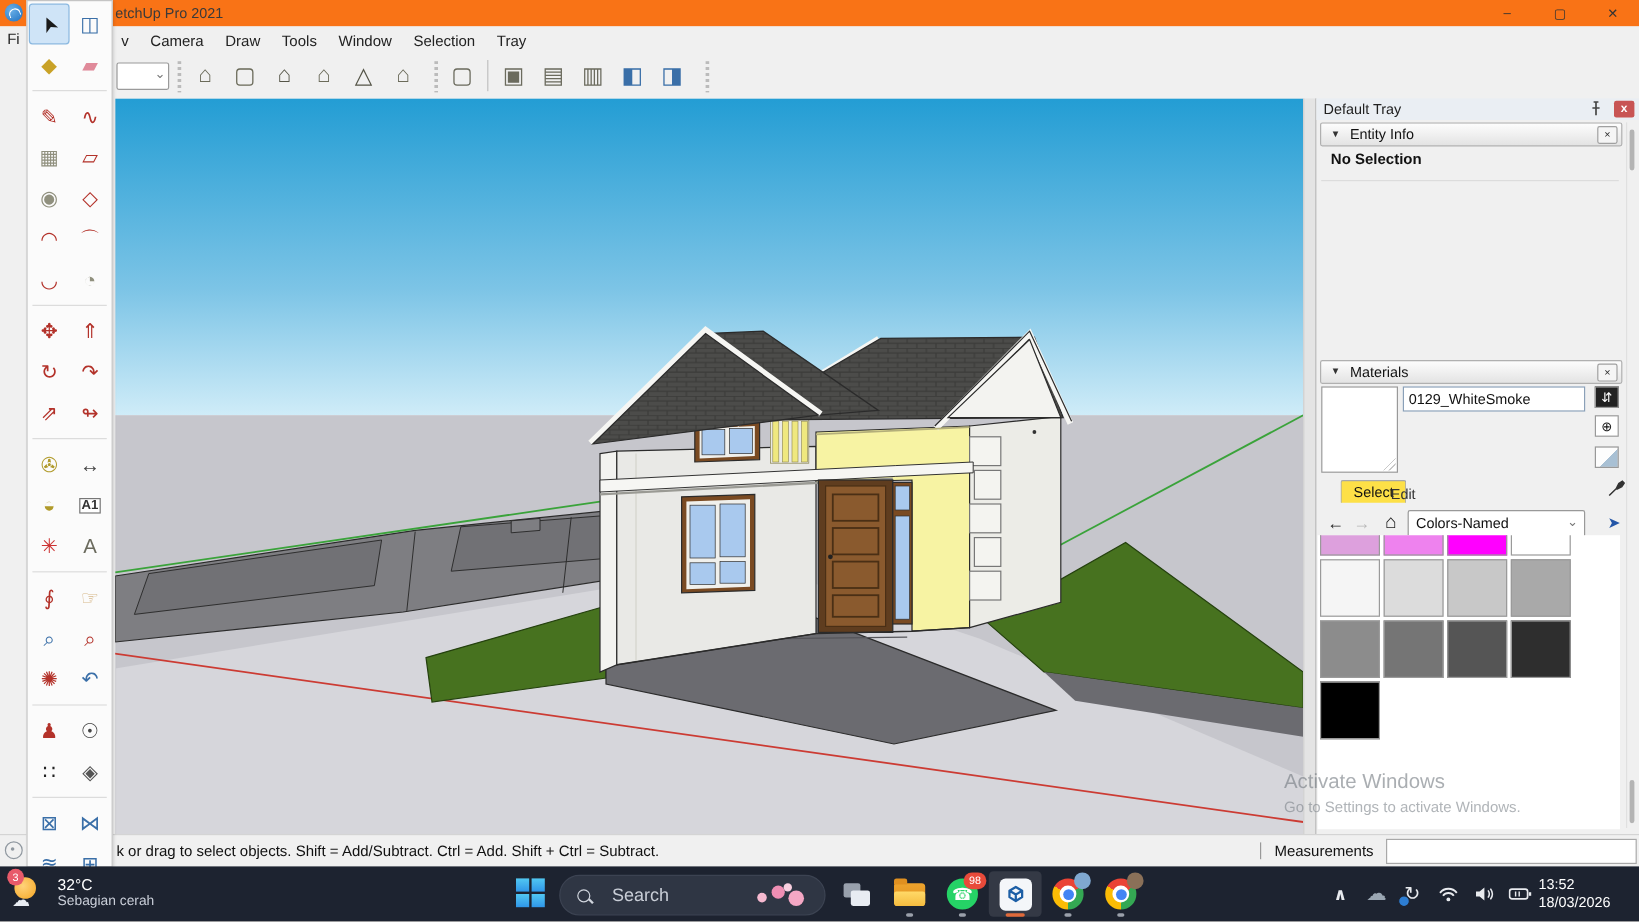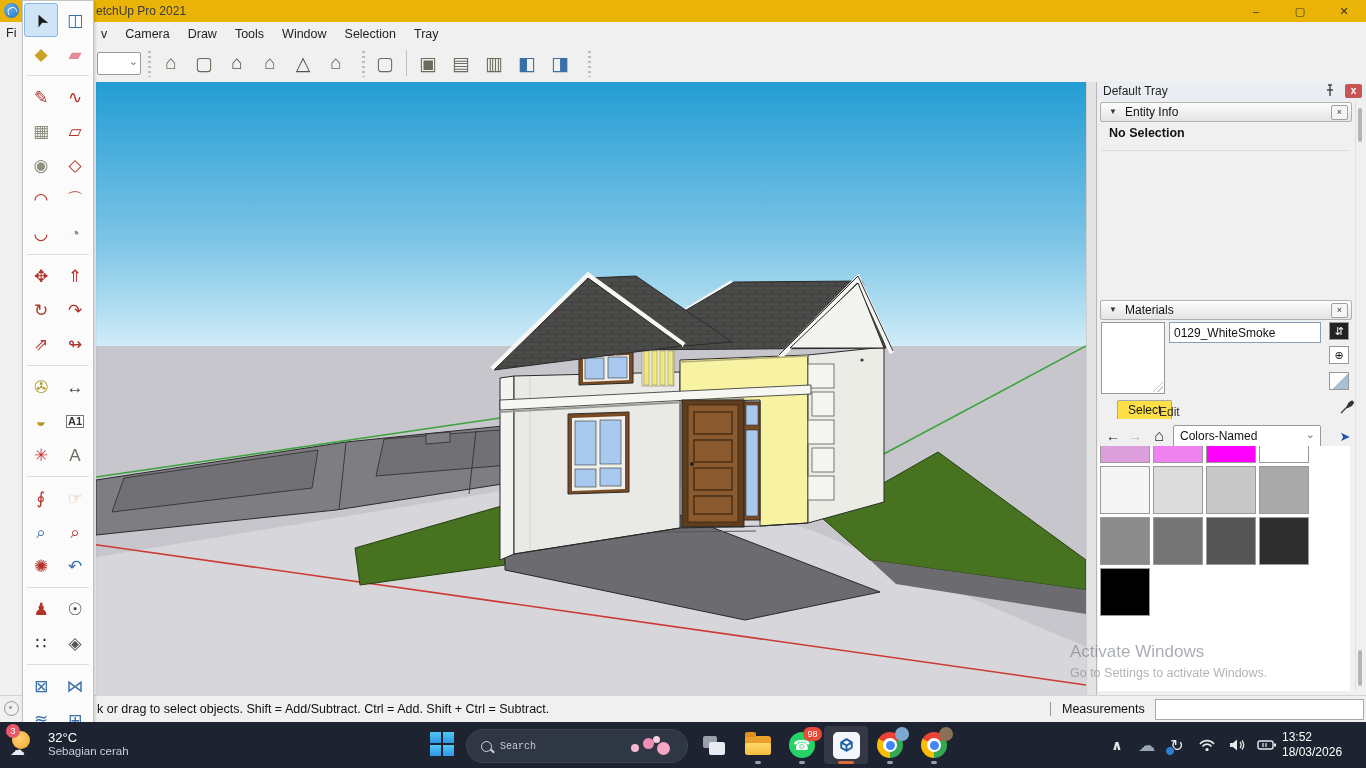--- a/index.html
+++ b/index.html
@@ -6,21 +6,21 @@
   #screen{position:relative;width:1366px;height:768px;overflow:hidden;
     font-family:"Liberation Sans","DejaVu Sans",sans-serif;
     background:#f0f0f0;
     --sky-top:#239dd4; --sky-bottom:#cfecf8; --ground:#c6c6cc; --ground-front:#d6d6db;
     --slab:#7e7e82; --slab-dark:#717175; --lawn:#47721f; --driveway:#6b6b70;
     --roof:#4c4c4a; --roof-line:#3b3b39; --fascia:#f6f6f3;
     --wall-white:#e9e9e6; --wall-light:#f3f3f0; --wall-yellow:#f7f3a3;
     --door:#8a5a2e; --door-dark:#5f3d1f; --glass:#a9c9ee; --frame:#7a4a22; --louver:#efe87f;
     --axis-red:#cc3b33; --axis-green:#3aa33a; --edge:#2b2b2b;}
   
-  .titlebar{position:absolute;left:0;top:0;width:1366px;height:22px;background:#eab308;}
+  .titlebar{position:absolute;left:0;top:0;width:1366px;height:22px;background:#f97316;}
   .su-logo{position:absolute;left:4px;top:3px;width:15px;height:15px;border-radius:50%;
     background:radial-gradient(circle at 35% 35%,#6ab0e8,#1d6fc0);}
   .su-logo::after{content:"";position:absolute;left:3px;top:4px;width:8px;height:6px;
     border:1.5px solid #fff;border-bottom:none;border-radius:6px 6px 0 0;transform:rotate(-20deg);}
   .win-title{position:absolute;left:96px;top:4px;font-size:12px;color:#3a3a3a;}
   .win-controls{position:absolute;right:0;top:0;height:22px;display:flex;}
   .win-btn{width:44px;height:22px;display:flex;align-items:center;justify-content:center;
     font-size:11px;color:#333;}
   .menubar{position:absolute;left:0;top:22px;width:1366px;height:23px;background:#f0f0f0;}
   .menu-file{position:absolute;left:6px;top:4px;font-size:12.5px;color:#222;}
@@ -114,21 +114,21 @@
     color:#fff;font-size:9px;line-height:14px;text-align:center;}
   .wx-text{margin-left:8px;}
   .wx-temp{font-size:13px;color:#fff;}
   .wx-cond{font-size:11.5px;color:#c9ced8;}
   .winlogo{position:absolute;left:430px;top:10px;display:grid;grid-template-columns:11px 11px;grid-template-rows:11px 11px;gap:2px;}
   .winlogo span{background:linear-gradient(180deg,#51c7f2,#2f96e8);}
   .search-pill{position:absolute;left:466px;top:7px;width:220px;height:32px;background:#2f3644;border:1px solid #3c4352;
     border-radius:17px;display:flex;align-items:center;}
   .mag{position:relative;width:9px;height:9px;border:1.6px solid #cfd4dc;border-radius:50%;margin-left:14px;}
   .mag::after{content:"";position:absolute;width:5px;height:1.6px;background:#cfd4dc;transform:rotate(45deg);right:-4px;bottom:-1px;}
-  .search-txt{margin-left:8px;font-size:10px;color:#c8cdd6;font-family:Liberation Mono, monospace;}
+  .search-txt{margin-left:18px;font-size:15px;color:#c8cdd6;}
   .blossoms{position:absolute;right:12px;top:6px;width:46px;height:20px;}
   .blossoms i{position:absolute;border-radius:50%;}
   .apps{position:absolute;left:692px;top:4px;display:flex;}
   .app{position:relative;width:44px;height:38px;display:flex;align-items:center;justify-content:center;}
   .app .indicator{position:absolute;bottom:0;left:19px;width:6px;height:3px;border-radius:2px;background:#9aa0aa;}
   .app.active-app{background:rgba(255,255,255,.10);border-radius:4px;}
   .app.active-app .indicator{width:16px;left:14px;background:#e06a3a;}
   .badge{position:absolute;top:1px;right:2px;min-width:15px;height:14px;border-radius:8px;background:#e84a3a;
     color:#fff;font-size:9px;line-height:14px;text-align:center;padding:0 2px;}
   .tview{position:relative;width:22px;height:19px;}

